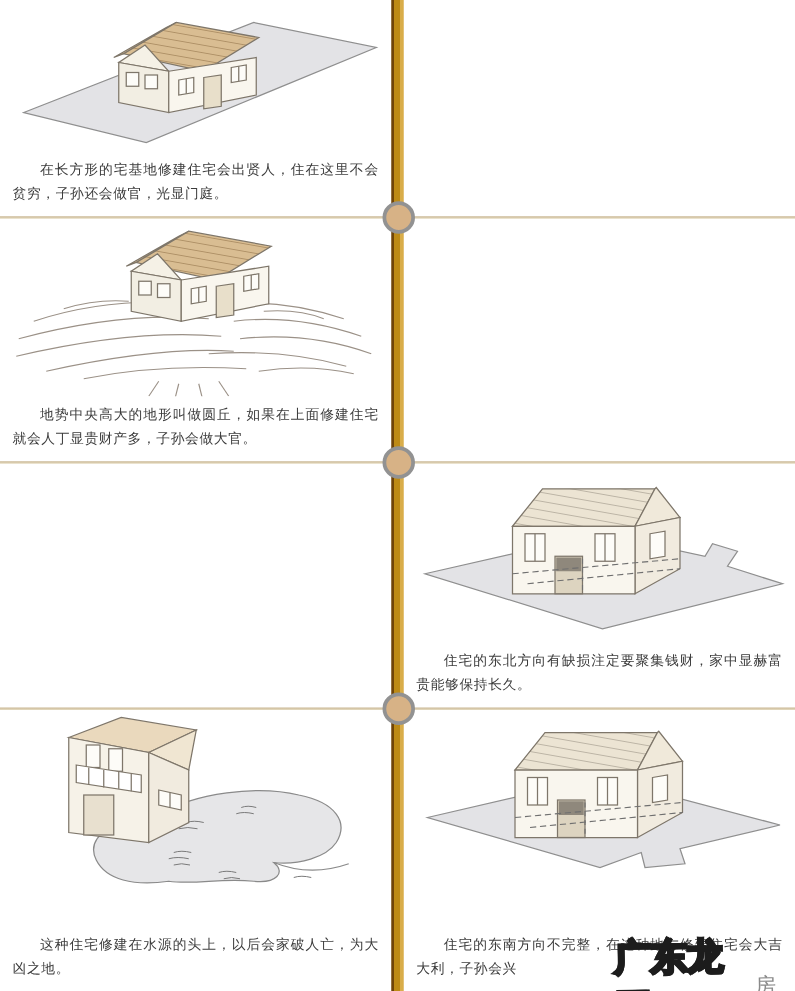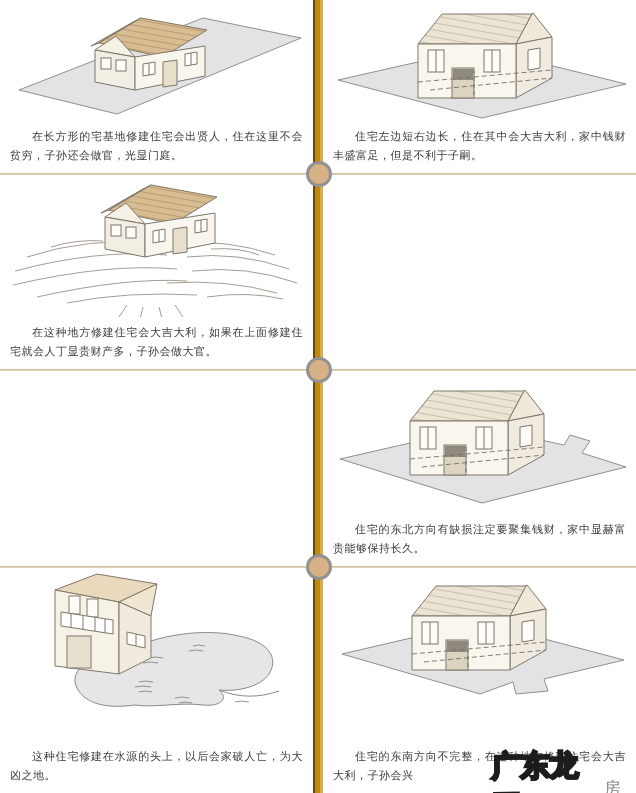--- a/index.html
+++ b/index.html
@@ -89,29 +89,20 @@
   <div class="panel left r1">
     <div class="illo">
       <svg width="300" height="118" viewBox="0 0 300 118">
         <polygon points="12,88 196,16 294,36 110,112" fill="#e3e3e6" stroke="#8f8f8f" stroke-width="1"></polygon>
         <use href="#houseA" x="78" y="14"></use>
       </svg>
     </div>
     <p class="caption">在长方形的宅基地修建住宅会出贤人，住在这里不会贫穷，子孙还会做官，光显门庭。</p>
   </div>
 
-  <div class="panel right r1">
-    <div class="illo">
-      <svg width="300" height="118" viewBox="0 0 300 118">
-        <polygon points="8,78 150,46 296,82 152,116" fill="#e3e3e6" stroke="#8f8f8f" stroke-width="1"></polygon>
-        <use href="#houseB" x="74" y="8"></use>
-      </svg>
-    </div>
-    <p class="caption">住宅左边短右边长，住在其中会大吉大利，家中钱财丰盛富足，但是不利于子嗣。</p>
-  </div>
 
   <div class="panel left r2">
     <div class="illo">
       <svg width="300" height="140" viewBox="0 0 300 140">
         <g stroke="#9b9187" stroke-width="0.9" fill="none">
           <path d="M20,80 Q80,60 150,66"></path>
             <path d="M8,94 Q90,72 160,78"></path>
           <path d="M6,108 Q100,86 170,92"></path>
             <path d="M30,120 Q120,100 180,104"></path>
           <path d="M170,66 Q220,62 268,78"></path>
@@ -123,21 +114,21 @@
           <path d="M44,70 Q70,62 96,64"></path>
             <path d="M204,72 Q232,70 252,78"></path>
           <path d="M120,128 L112,140"></path>
             <path d="M136,130 L133,142"></path>
           <path d="M152,130 L155,142"></path>
             <path d="M168,128 L176,140"></path>
         </g>
         <use href="#houseA" x="88" y="6"></use>
       </svg>
     </div>
-    <p class="caption">在这种地方修建住宅会大吉大利，如果在上面修建住宅就会人丁显贵财产多，子孙会做大官。</p>
+    <p class="caption">地势中央高大的地形叫做圆丘，如果在上面修建住宅就会人丁显贵财产多，子孙会做大官。</p>
   </div>
 
 
 
   <div class="panel right r3">
     <div class="illo">
       <svg width="300" height="132" viewBox="0 0 300 132">
         <polygon points="10,86 150,54 234,72 240,62 260,68 252,80 296,94 152,130" fill="#e3e3e6" stroke="#8f8f8f" stroke-width="1"></polygon>
         <use href="#houseB" x="66" y="14"></use>
       </svg>

